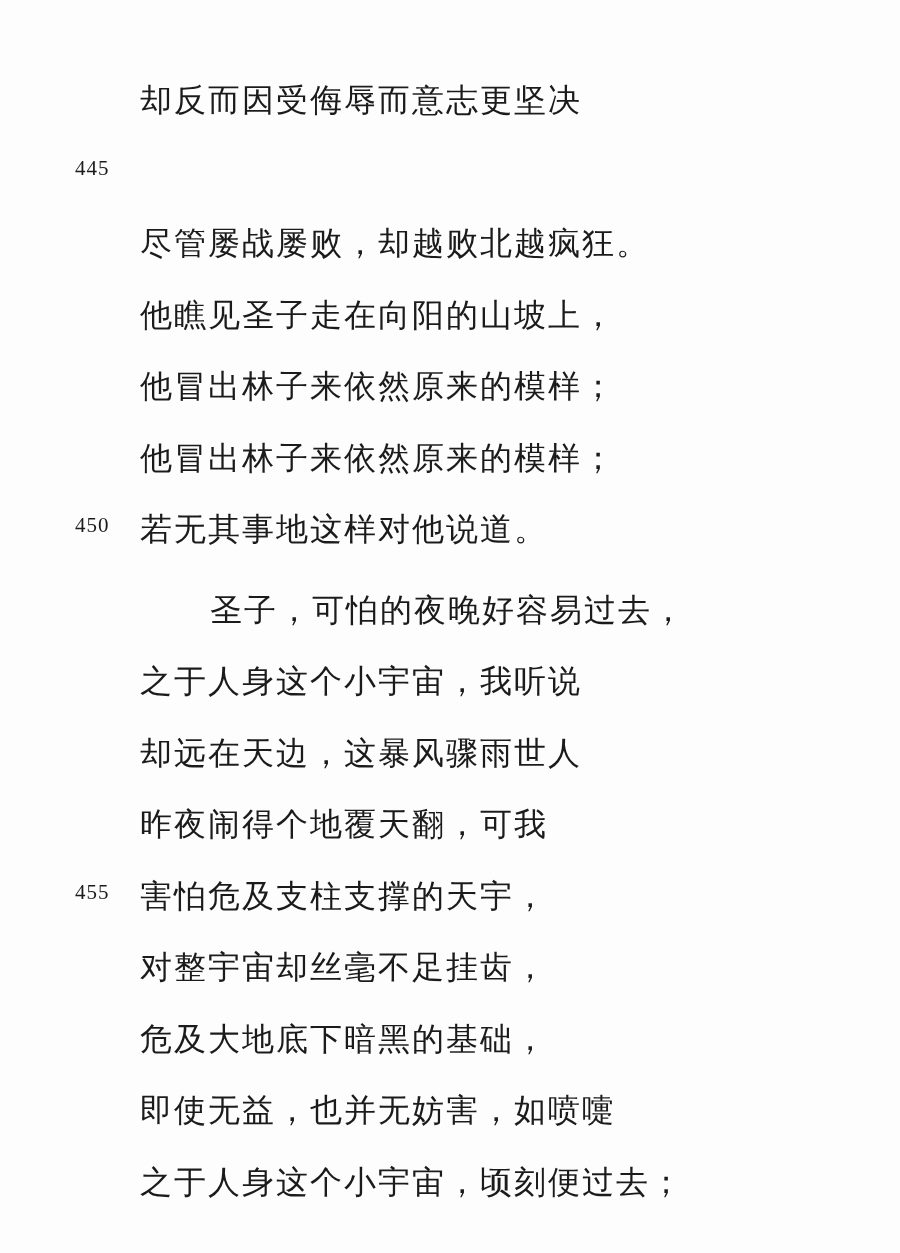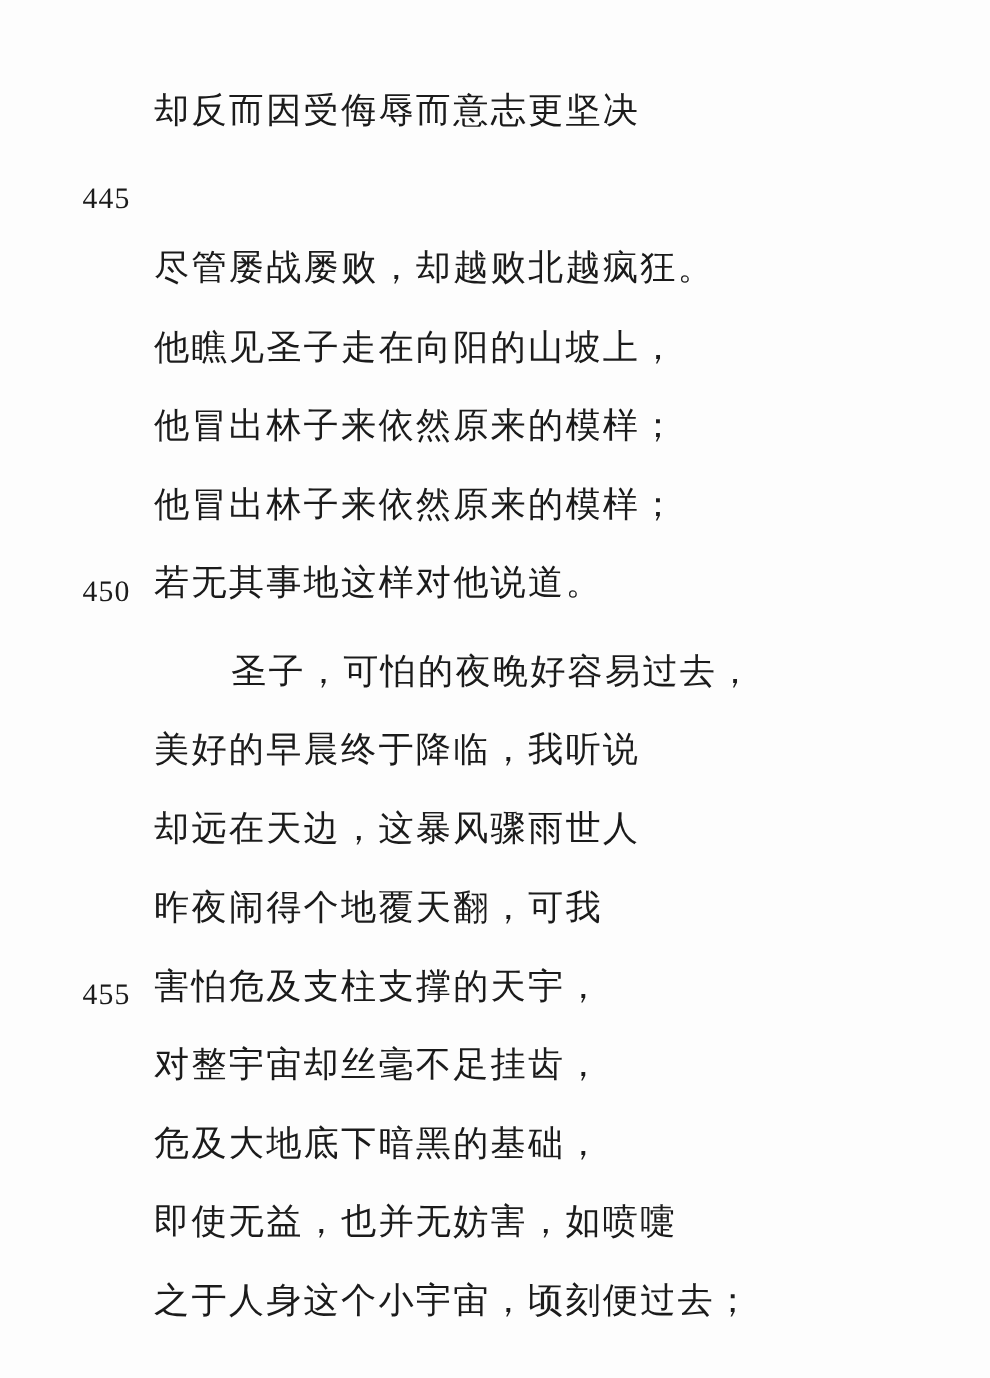--- a/index.html
+++ b/index.html
@@ -38,22 +38,22 @@
   }
   .verse-line.stanza-start {
     margin-top: 9px;
   }
   .verse-line.indented .verse-text {
     padding-left: 70px;
   }
   .line-number {
     position: absolute;
     left: 75px;
-    top: 15px;
-    font-size: 27px;
+    top: 3px;
+    font-size: 21px;
     line-height: 26px;
     letter-spacing: 1px;
     color: var(--text-color);
     font-family: "Liberation Serif", "DejaVu Serif", serif;
   }
   .verse-text { display: inline-block; }
 </style>
 </head>
 <body>
 
@@ -94,21 +94,21 @@
         <span class="verse-text">若无其事地这样对他说道。</span>
       </div>
 
       <div class="verse-line indented stanza-start">
         
         <span class="verse-text">圣子，可怕的夜晚好容易过去，</span>
       </div>
 
       <div class="verse-line">
         
-        <span class="verse-text">美好的早晨终于降临，我听说</span>
+        <span class="verse-text">之于人身这个小宇宙，我听说</span>
       </div>
 
       <div class="verse-line">
         
         <span class="verse-text">却远在天边，这暴风骤雨世人</span>
       </div>
 
       <div class="verse-line">
         
         <span class="verse-text">昨夜闹得个地覆天翻，可我</span>

